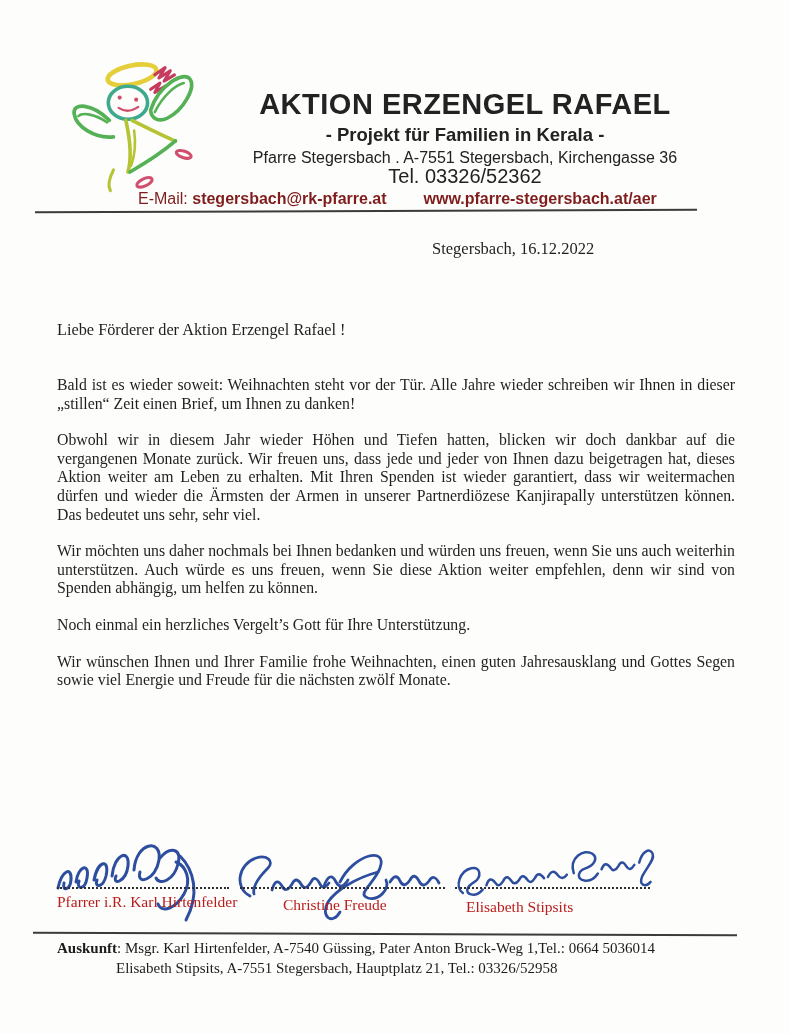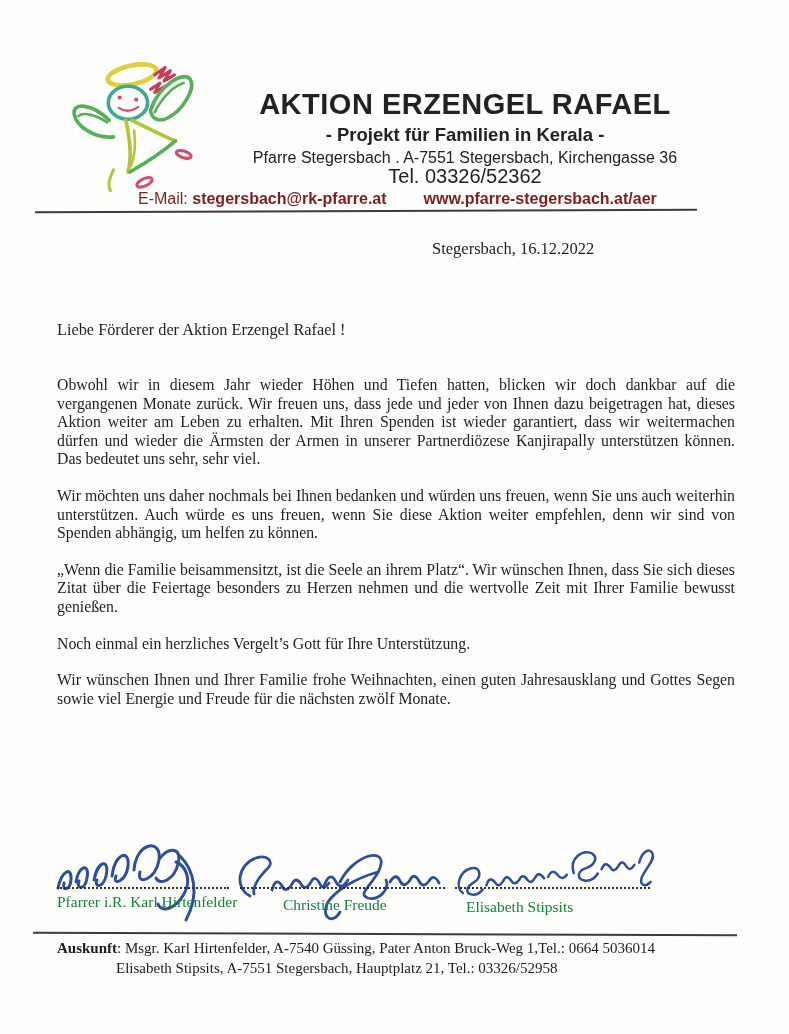--- a/index.html
+++ b/index.html
@@ -39,21 +39,21 @@
   .dateline{position:absolute;left:432px;top:239px;font-size:16.5px;}
   .salutation{position:absolute;left:57px;top:320px;font-size:16.3px;}
   .body-block{
     position:absolute;left:57px;top:376px;width:678px;
     font-size:15.8px;line-height:18.6px;text-align:justify;
   }
   .body-block p{margin:0 0 18px 0;}
   
   .sig-svg{position:absolute;}
   .dotline{position:absolute;height:3px;border-bottom:2.5px dotted #2e2e2e;}
-  .sig-name{position:absolute;font-size:15.5px;color:#15803d;}
+  .sig-name{position:absolute;font-size:15.5px;color:#b91c1c;}
   
   .rule-bottom{
     position:absolute;left:33px;top:933px;width:704px;height:2px;
     background:#3c3c3c;transform:rotate(.2deg);
   }
   .foot{position:absolute;font-size:15px;color:#1c1c1c;white-space:nowrap;}
   .foot b{font-weight:bold;}
 </style>
 </head>
 <body>
@@ -100,23 +100,23 @@
     <b>stegersbach@rk-pfarre.at</b>
     <span class="email-gap"></span>
     <b>www.pfarre-stegersbach.at/aer</b>
   </div>
   <div class="rule-top"></div>
 
   <div class="dateline">Stegersbach, 16.12.2022</div>
   <div class="salutation">Liebe Förderer der Aktion Erzengel Rafael !</div>
 
   <div class="body-block">
+    <p>Bald ist es wieder soweit: Weihnachten steht vor der Tür. Alle Jahre wieder schreiben wir Ihnen in dieser „stillen“ Zeit einen Brief, um Ihnen zu danken!</p>
     <p>Obwohl wir in diesem Jahr wieder Höhen und Tiefen hatten,  blicken wir doch dankbar auf die vergangenen Monate zurück. Wir freuen uns, dass jede und jeder von Ihnen dazu beigetragen hat, dieses Aktion weiter am Leben zu erhalten. Mit Ihren Spenden ist wieder garantiert, dass wir weitermachen dürfen und wieder die Ärmsten der Armen in unserer Partnerdiözese Kanjirapally unterstützen können. Das bedeutet uns sehr, sehr viel.</p>
     <p>Wir möchten uns daher nochmals bei Ihnen bedanken und würden uns freuen, wenn Sie uns auch weiterhin unterstützen. Auch würde es uns freuen, wenn Sie diese Aktion weiter empfehlen, denn wir sind von Spenden abhängig, um helfen zu können.</p>
-    <p>„Wenn die Familie beisammensitzt, ist die Seele an ihrem Platz“. Wir wünschen Ihnen, dass Sie sich dieses Zitat über die Feiertage besonders zu Herzen nehmen und die wertvolle Zeit mit Ihrer Familie bewusst genießen.</p>
     <p>Noch einmal ein herzliches Vergelt’s Gott für Ihre Unterstützung.</p>
     <p>Wir wünschen Ihnen und Ihrer Familie frohe Weihnachten, einen guten Jahresausklang und Gottes Segen sowie viel Energie und Freude für die nächsten zwölf Monate.</p>
   </div>
 
   <svg class="sig-svg" style="left:52px;top:836px;" width="190" height="88" viewBox="0 0 190 88">
     <g fill="none" stroke="#2d4e9e" stroke-width="3" stroke-linecap="round">
       <path d="M6,52 C10,34 20,30 19,44 C18,54 10,56 12,47"></path>
       <path d="M24,46 C26,30 38,26 35,42 C33,54 24,54 27,45"></path>
       <path d="M42,44 C46,24 58,22 54,40 C51,52 42,52 45,44"></path>
       <path d="M60,40 C62,18 78,12 76,30 C74,46 60,50 64,40"></path>

